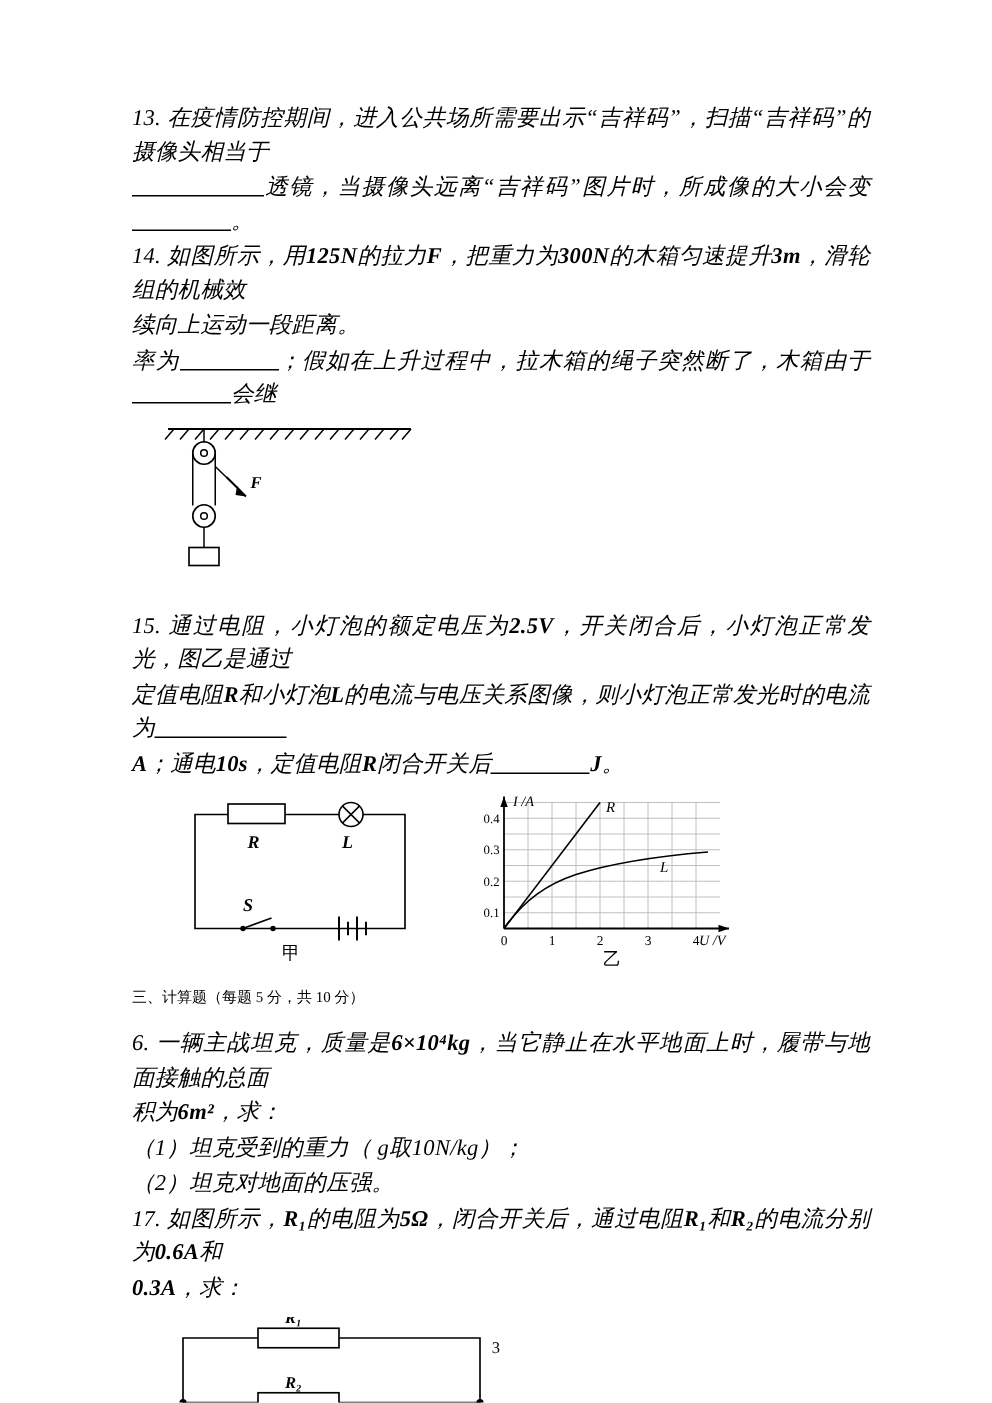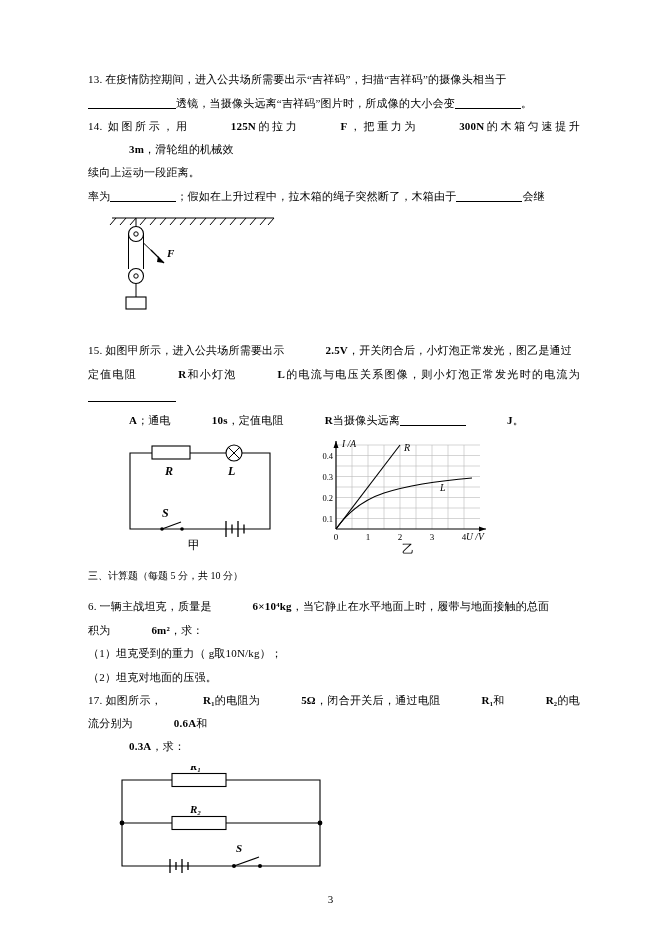--- a/index.html
+++ b/index.html
@@ -22,29 +22,29 @@
     height: 935px;
     background: #fff;
   }
   .content {
     position: absolute;
     left: 88px;
     top: 68px;
     width: 492px;
   }
   .q {
-    font-size: 11px;
+    font-size: 15px;
     line-height: 22.5px;
     text-align: justify;
     margin: 0 0 1px 0;
     letter-spacing: 0.2px;
+    font-style: italic;
   }
   .q .b {
     font-weight: bold;
-    margin-left: 41px;
   }
   .fill {
     display: inline-block;
     border-bottom: 1px solid #000;
     min-width: 40px;
     height: 13px;
     vertical-align: -2px;
   }
   .fill.w3 { width: 66px; }
   .fill.w4 { width: 88px; }
@@ -137,27 +137,27 @@
         <circle cx="30" cy="63" r="2.2" fill="none" stroke="#000" stroke-width="1"></circle>
 
         <line x1="30" y1="70.5" x2="30" y2="84" stroke="#000" stroke-width="1"></line>
 
         <rect x="20" y="84" width="20" height="12" fill="none" stroke="#000" stroke-width="1.1"></rect>
       </svg>
     </div>
 
     <p class="q">
       <span>15.</span>
-      <span>如图甲所示，进入公共场所需要出示</span><span class="b">2.5V</span><span>，开关闭合后，小灯泡正常发光，图乙是通过</span>
+      <span>通过电阻，小灯泡的额定电压为</span><span class="b">2.5V</span><span>，开关闭合后，小灯泡正常发光，图乙是通过</span>
     </p>
     <p class="q">
       <span>定值电阻</span><span class="b">R</span><span>和小灯泡</span><span class="b">L</span><span>的电流与电压关系图像，则小灯泡正常发光时的电流为</span><span class="fill w4"></span>
     </p>
     <p class="q">
-      <span class="b">A</span><span>；通电</span><span class="b">10s</span><span>，定值电阻</span><span class="b">R</span><span>当摄像头远离</span><span class="fill w3"></span><span class="b">J</span><span>。</span>
+      <span class="b">A</span><span>；通电</span><span class="b">10s</span><span>，定值电阻</span><span class="b">R</span><span>闭合开关后</span><span class="fill w3"></span><span class="b">J</span><span>。</span>
     </p>
 
     <div class="figwrap fig-circuit15">
       <svg width="420" height="118" viewBox="0 0 420 118">
 
         <g stroke="#000" stroke-width="1.1" fill="none">
 
           <path d="M20,16 L20,92 L160,92 L160,16 Z"></path>
         </g>
 

